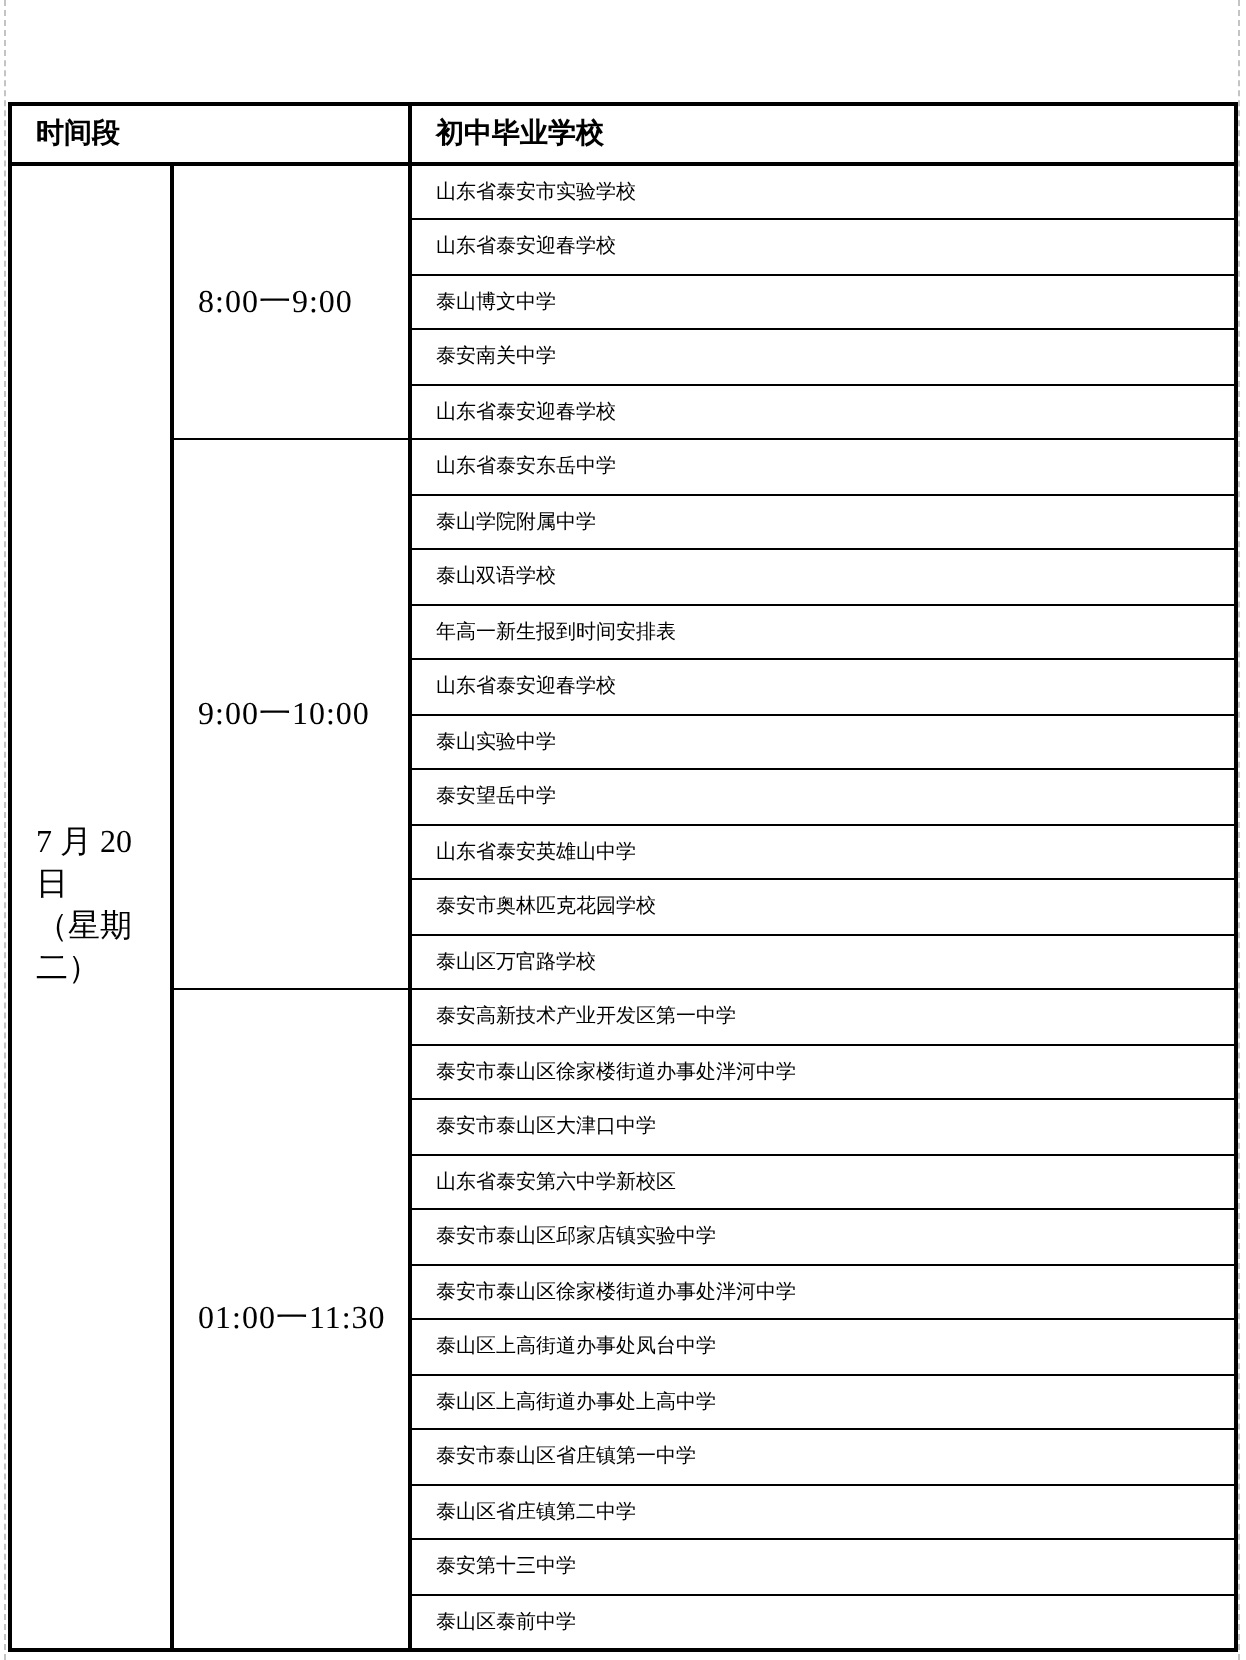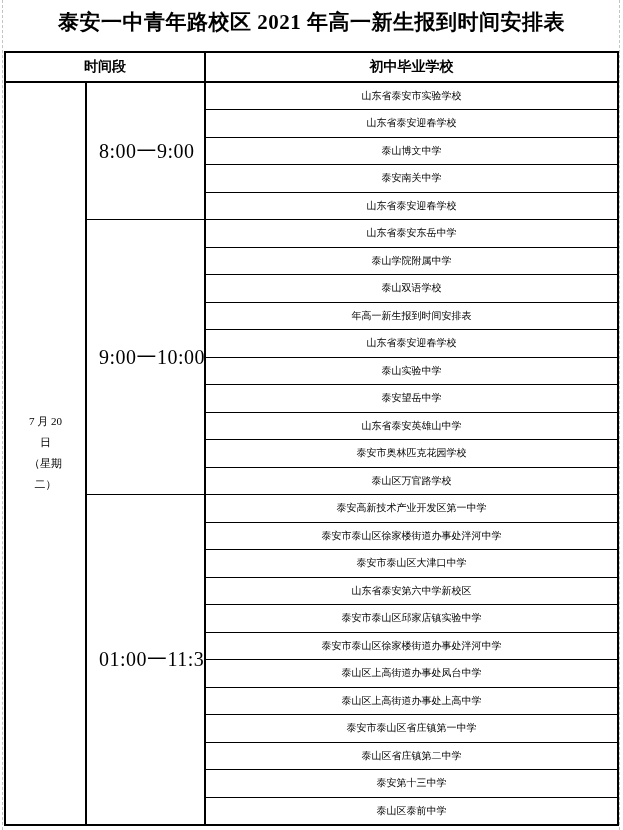--- a/index.html
+++ b/index.html
@@ -51,54 +51,53 @@
   table.schedule col.c-date   { width: 81px; }
   table.schedule col.c-time   { width: 119px; }
   table.schedule col.c-school { width: 413px; }
 
   table.schedule th,
   table.schedule td {
     border: 1px solid #000;
     border-left-width: 2px;
     border-right-width: 2px;
     padding: 0 12px;
-    text-align: center;
+    text-align: left;
     vertical-align: middle;
     overflow: hidden;
   }
   table.schedule thead th {
     height: 28px;
     font-size: 14px;
     font-weight: 700;
     border-top-width: 2px;
     border-bottom-width: 2px;
   }
   table.schedule tbody tr { height: 27.5px; }
 
   td.date-cell {
-    font-size: 11px;
+    font-size: 16px;
     line-height: 21px;
   }
   td.time-cell {
-    font-size: 20px;
+    font-size: 16px;
     letter-spacing: 0.5px;
     white-space: nowrap;
   }
   td.school-cell {
     font-size: 10px;
   }
 </style>
 </head>
 <body>
 
 <div class="page">
   <div class="margin-guide left"></div>
   <div class="margin-guide right"></div>
 
-  <div class="doc-title">泰安一中青年路校区 2021 年高一新生报到时间安排表</div>
 
   <table class="schedule">
     <colgroup>
       <col class="c-date">
       <col class="c-time">
       <col class="c-school">
     </colgroup>
     <thead>
       <tr>
         <th colspan="2">时间段</th>

